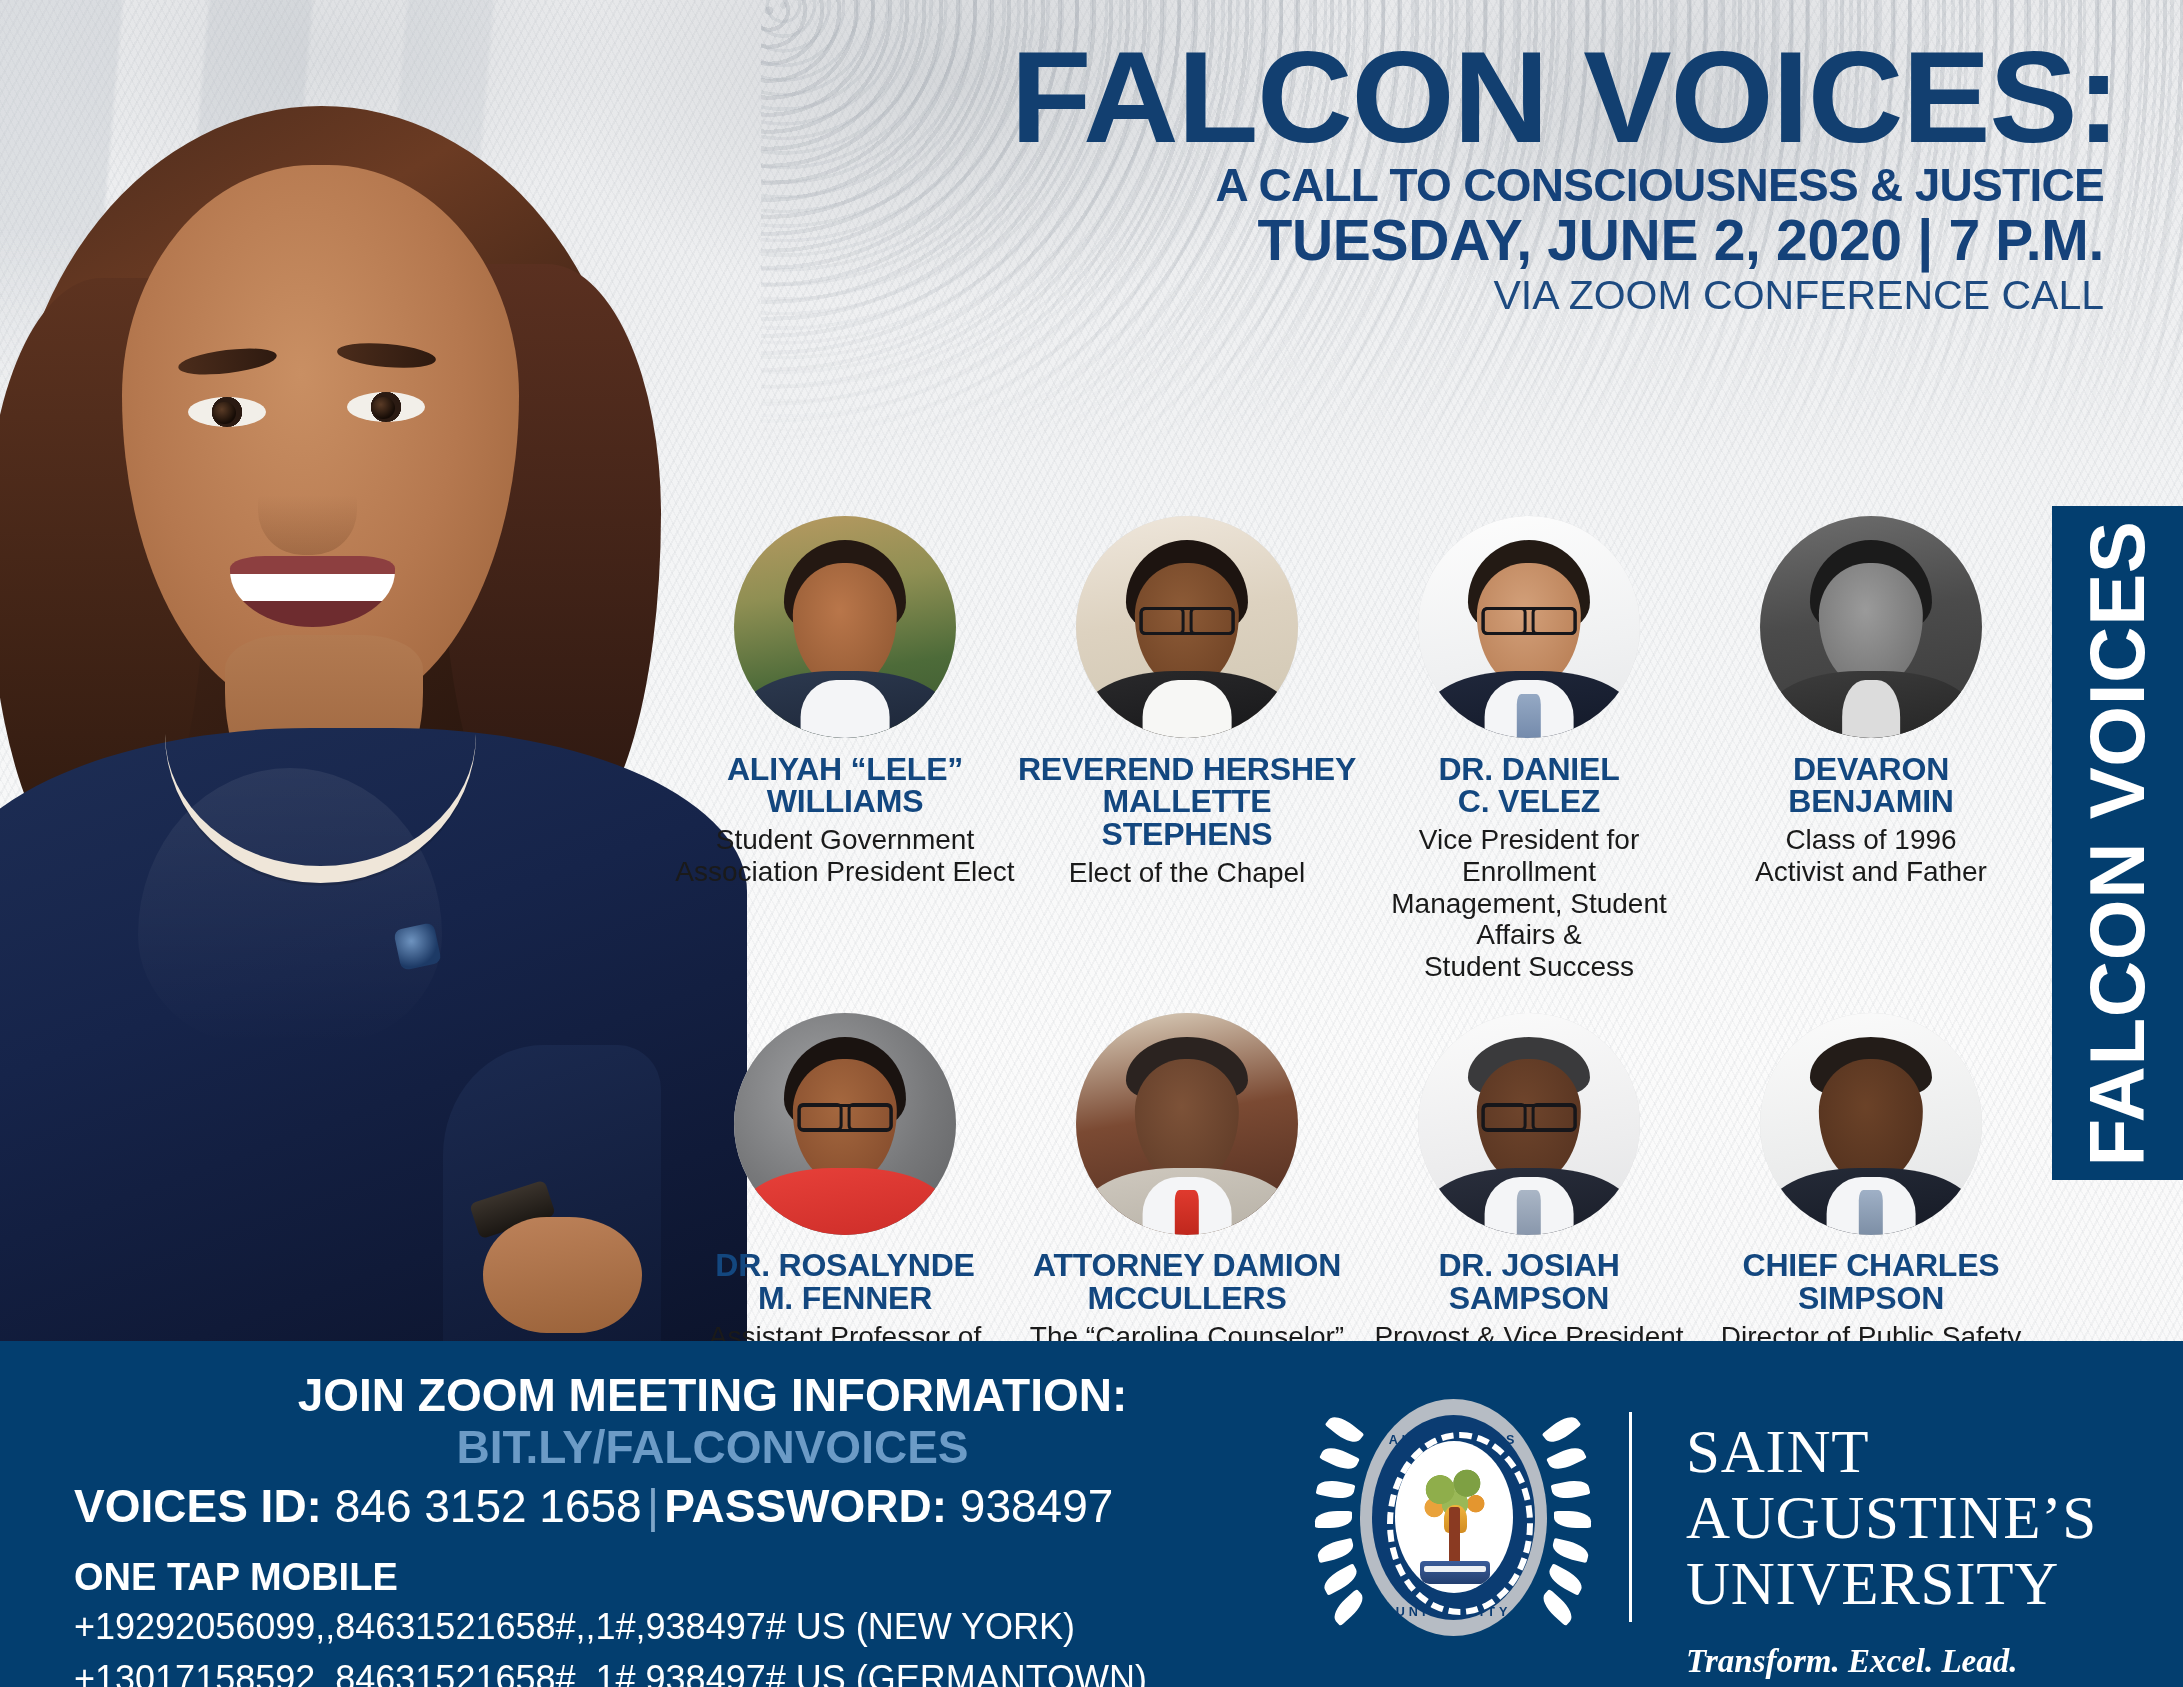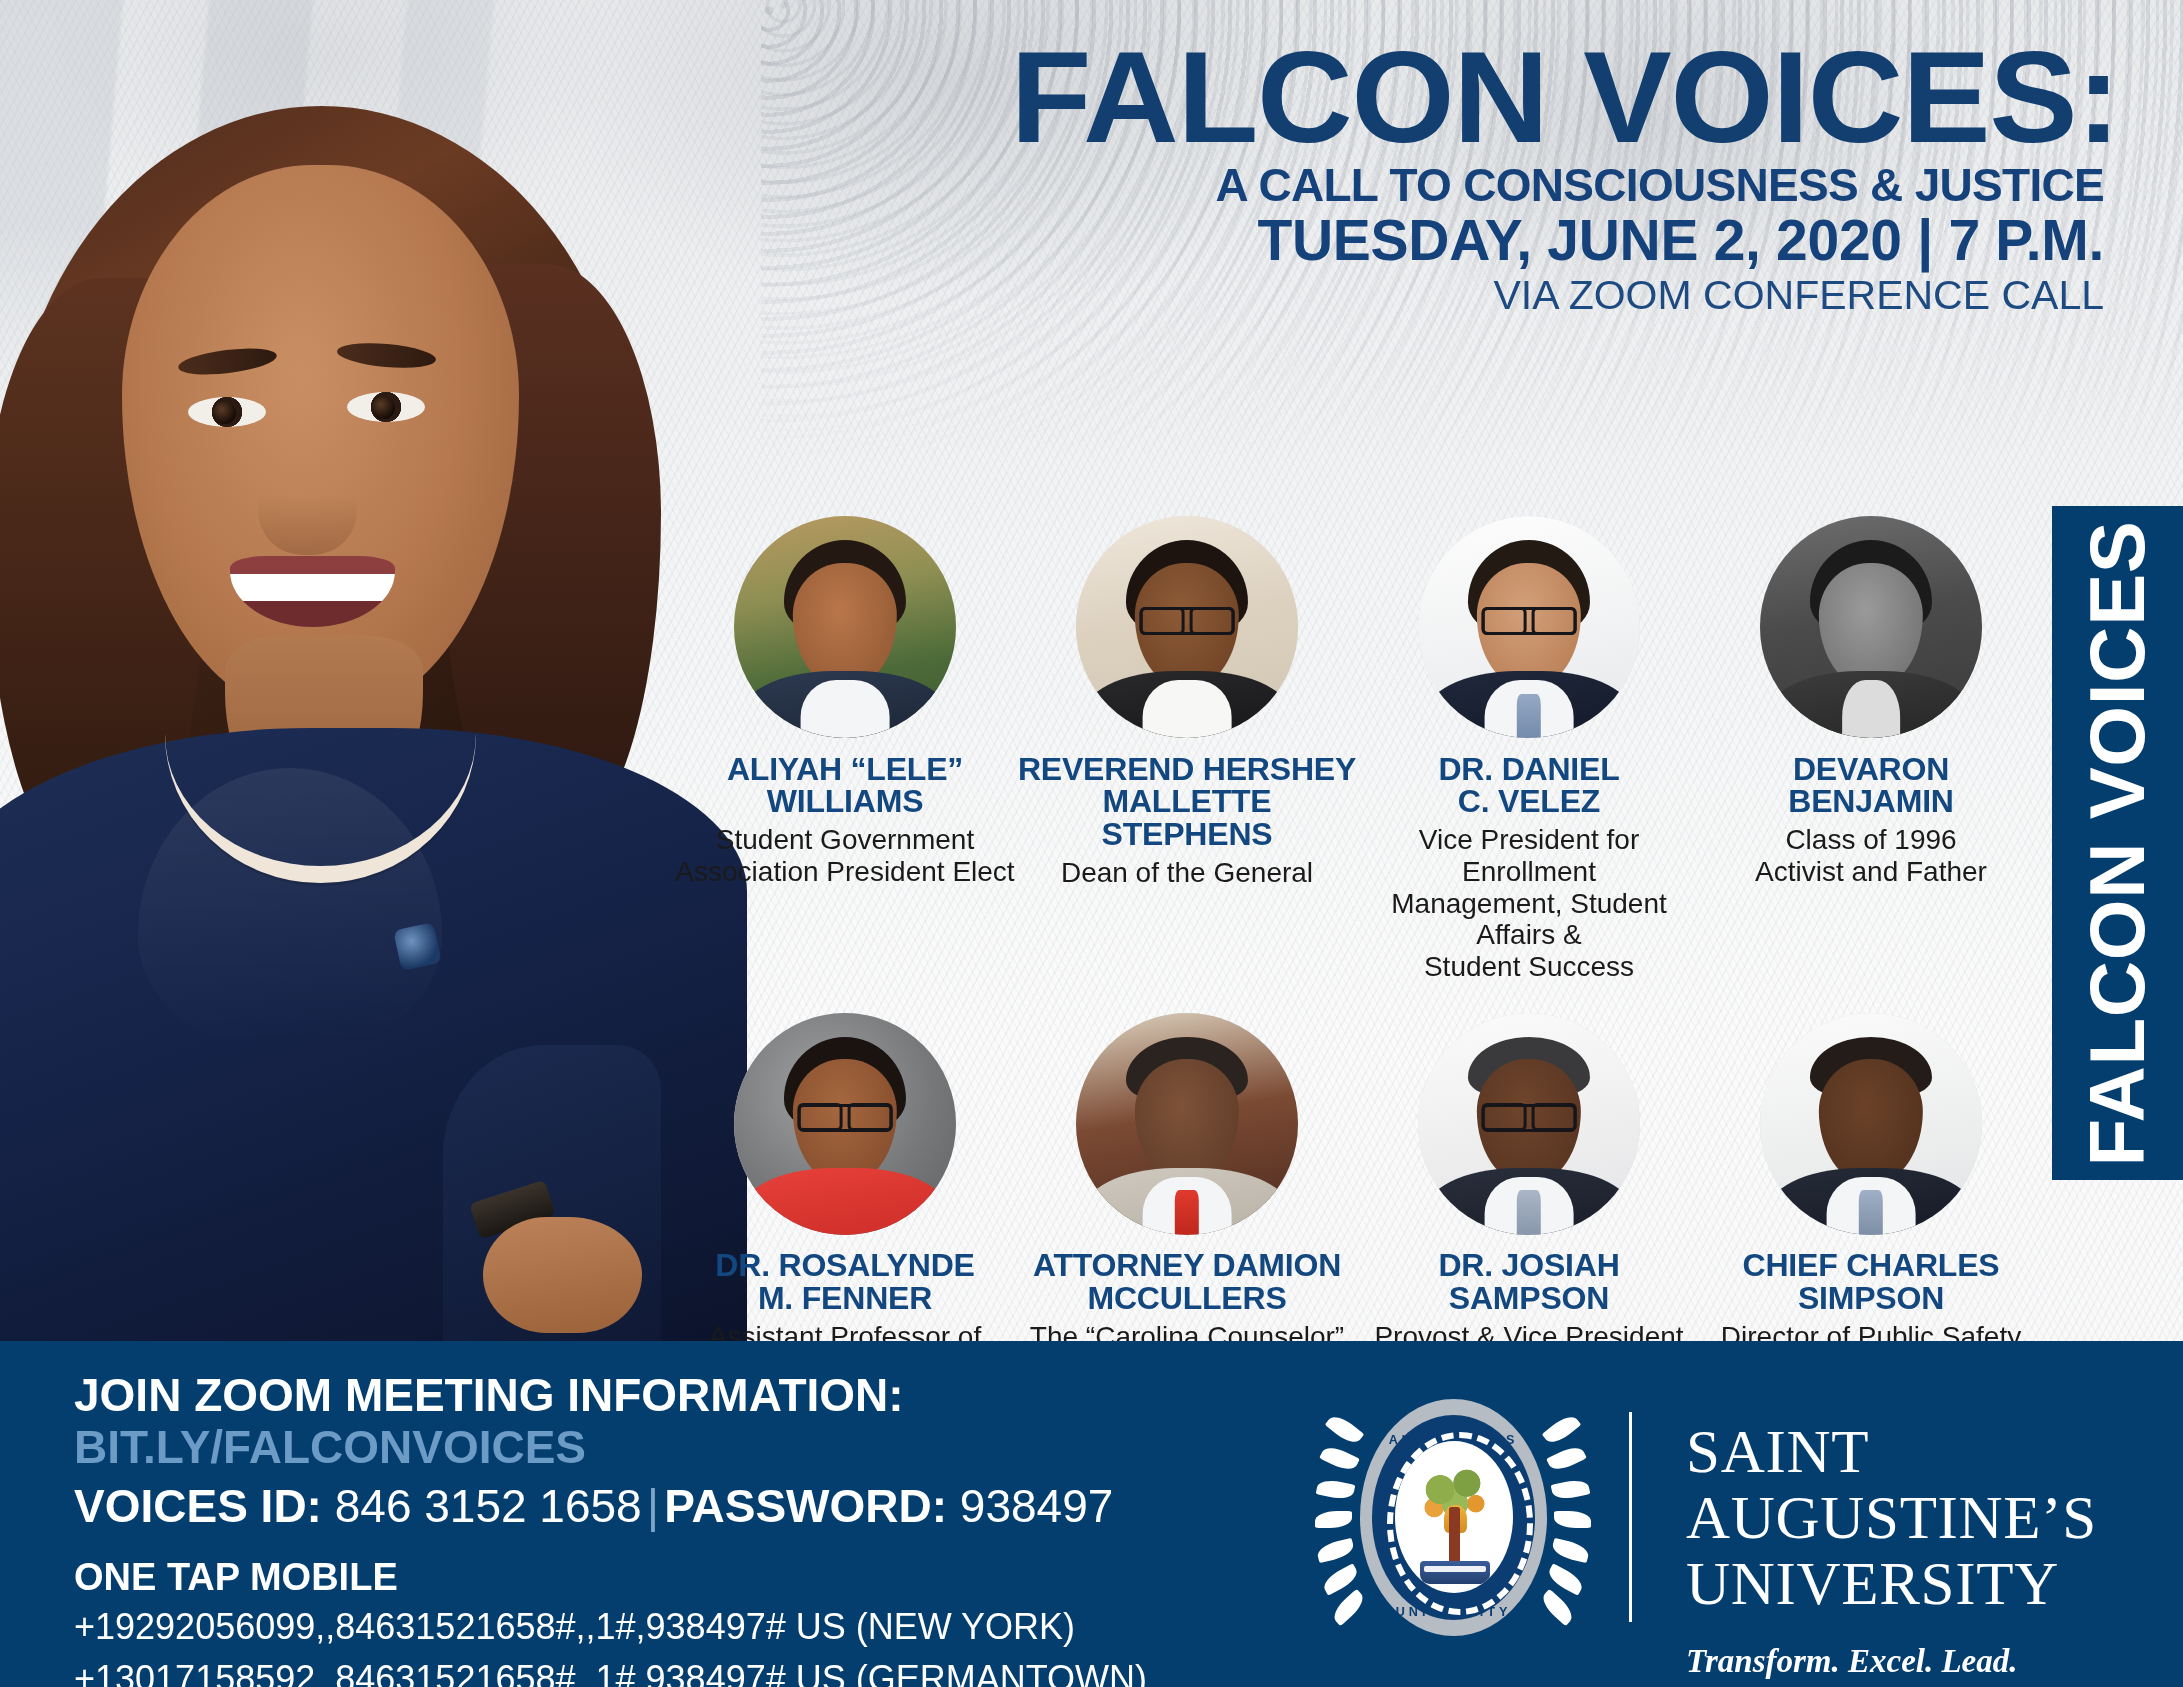--- a/index.html
+++ b/index.html
@@ -239,21 +239,21 @@
   }
 
   
   .footer{
     position:absolute;left:0;top:1341px;width:2183px;height:346px;
     background:#033E6F;z-index:8;
   }
   .f-left{position:absolute;left:74px;top:29px;width:1277px;}
   .f-line1{
     font-family:"Liberation Sans Narrow","Liberation Sans", sans-serif;
-    font-weight:bold;color:#ffffff;font-size:46px;line-height:1.12;letter-spacing:0px;
+    font-weight:bold;color:#ffffff;font-size:46px;line-height:1.12;letter-spacing:0px;text-align:center;
   }
   .f-line1 .lnk{color:#6C9BC6;}
   .f-line2{
     font-family:"Liberation Sans Narrow","Liberation Sans", sans-serif;
     color:#ffffff;font-size:46px;line-height:1.12;margin-top:8px;font-weight:normal;
   }
   .f-line2 b{font-weight:bold;}
   .f-line2 .bar{color:#7fa6c9;font-weight:normal;padding:0 5.3px;}
   .f-otm{
     font-family:"Liberation Sans Narrow","Liberation Sans", sans-serif;
@@ -395,21 +395,21 @@
       <div class="scell">
         <div class="photo">
           <div class="p-bg" style="background:linear-gradient(170deg,#efe7dc 0%,#ddd2c0 45%,#cfc6b2 100%);"></div>
           <div class="p-hair" style="background:#1d1410;"></div>
           <div class="p-head" style="background:radial-gradient(ellipse at 45% 38%,#8d5b37,#6b3f22);"></div>
           <div class="p-glasses"></div>
           <div class="p-body" style="background:linear-gradient(170deg,#2a2a2c,#141416);"></div>
           <div class="p-shirt" style="background:#f7f7f5;"></div>
         </div>
         <div class="s-name">REVEREND HERSHEY<br>MALLETTE STEPHENS</div>
-        <div class="s-role">Dean of the General</div>
+        <div class="s-role">Elect of the Chapel</div>
       </div>
 
       <div class="scell">
         <div class="photo">
           <div class="p-bg" style="background:linear-gradient(170deg,#fdfdfd 0%,#f0f1f2 60%,#e6e7e9 100%);"></div>
           <div class="p-hair" style="background:#231a14;"></div>
           <div class="p-head" style="background:radial-gradient(ellipse at 45% 38%,#d3a07a,#b4794f);"></div>
           <div class="p-glasses"></div>
           <div class="p-body" style="background:linear-gradient(170deg,#20283c,#111726);"></div>
           <div class="p-shirt"></div>

